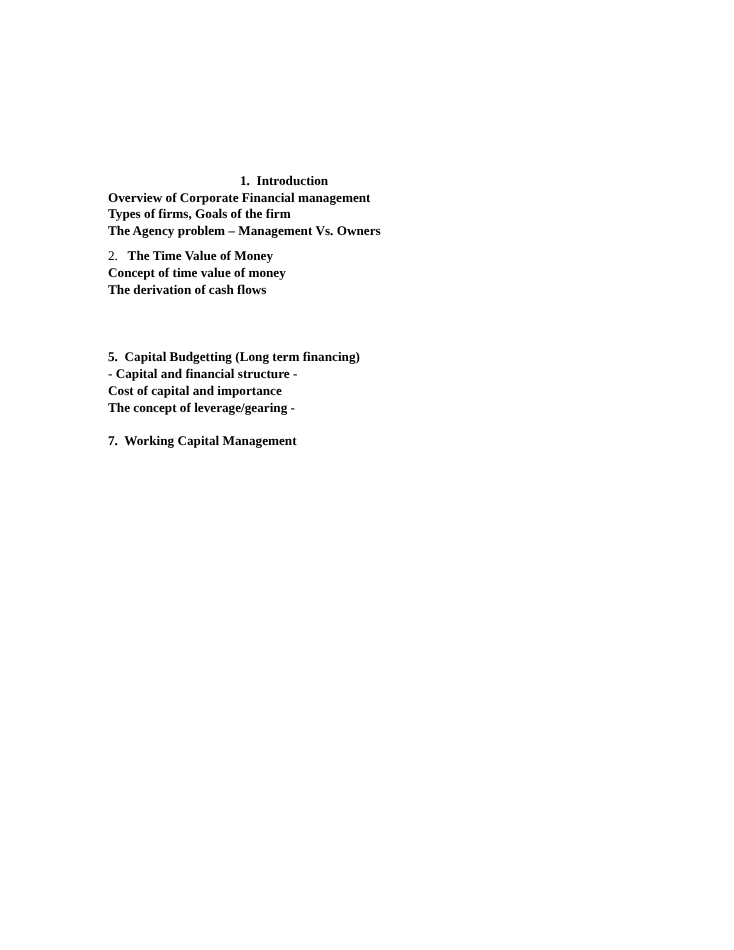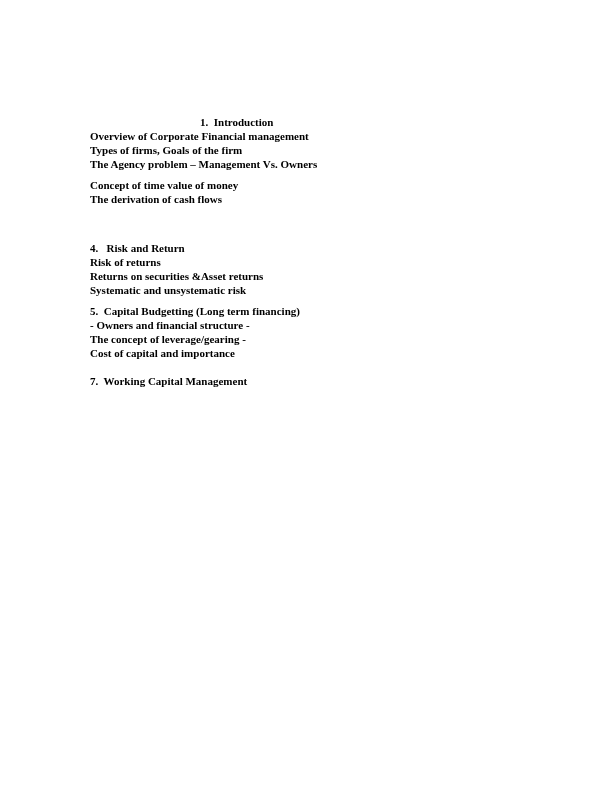--- a/index.html
+++ b/index.html
@@ -11,21 +11,21 @@
       width: 612px;
       height: 792px;
       position: relative;
       overflow: hidden;
       font-family: "Liberation Serif", "DejaVu Serif", serif;
       color: #000000;
     }
     .page {
       position: absolute;
       left: 90px;
-      top: 115px;
+      top: 144px;
       width: 440px;
     }
     .line {
       font-size: 11px;
       line-height: 14px;
       height: 14px;
       white-space: nowrap;
       font-weight: bold;
     }
     .heading {
@@ -57,49 +57,44 @@
       <span class="title">Introduction</span>
     </div>
     <div class="line">Overview of Corporate Financial management</div>
     <div class="line">Types of firms, Goals of the firm</div>
     <div class="line">The Agency problem – Management Vs. Owners</div>
   </div>
 
   <div class="gap-s"></div>
 
   <div class="sec">
+    <div class="heading">
+      <span class="num normal">2.</span>&nbsp;&nbsp;
+      <span class="title">The Time Value of Money</span>
+    </div>
     <div class="line">Concept of time value of money</div>
     <div class="line">The derivation of cash flows</div>
   </div>
 
   <div class="gap-s"></div>
 
 
   <div class="gap-l"></div>
 
-  <div class="sec">
-    <div class="heading">
-      <span class="num">4.</span>&nbsp;&nbsp;
-      <span class="title">Risk and Return</span>
-    </div>
-    <div class="line">Risk of returns</div>
-    <div class="line">Returns on securities &amp;Asset returns</div>
-    <div class="line">Systematic and unsystematic risk</div>
-  </div>
 
   <div class="gap-s"></div>
 
   <div class="sec">
     <div class="heading">
       <span class="num">5.</span>&nbsp;
       <span class="title">Capital Budgetting (Long term financing)</span>
     </div>
-    <div class="line">- Owners and financial structure -</div>
+    <div class="line">- Capital and financial structure -</div>
+    <div class="line">Cost of capital and importance</div>
     <div class="line">The concept of leverage/gearing -</div>
-    <div class="line">Cost of capital and importance</div>
   </div>
 
   <div class="gap-s"></div>
 
 
   <div class="gap-s"></div>
 
   <div class="sec">
     <div class="heading">
       <span class="num">7.</span>&nbsp;

